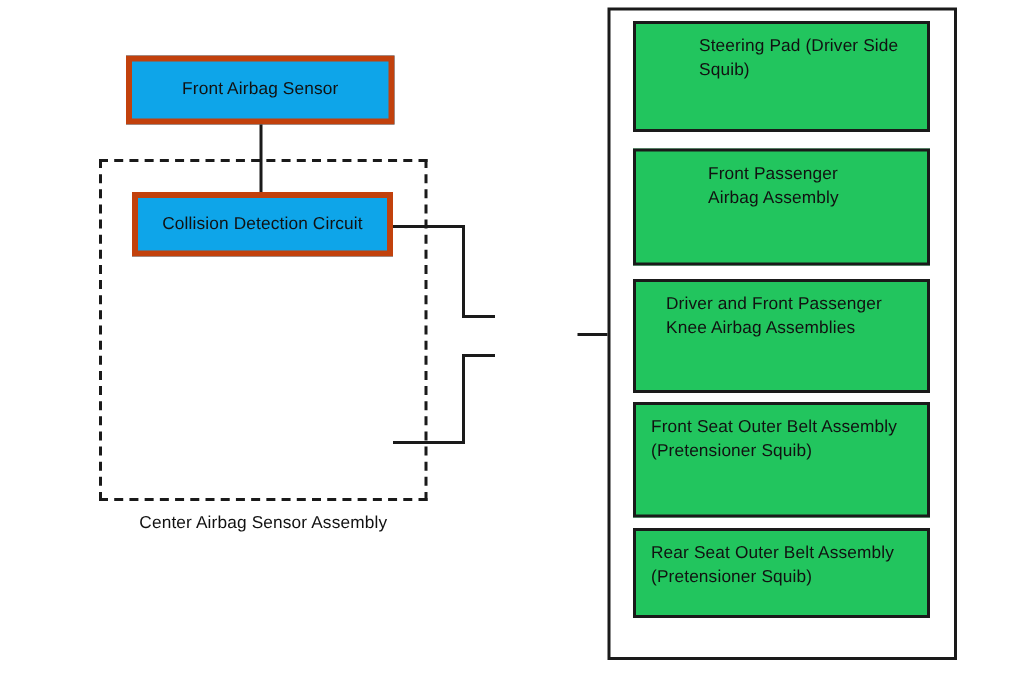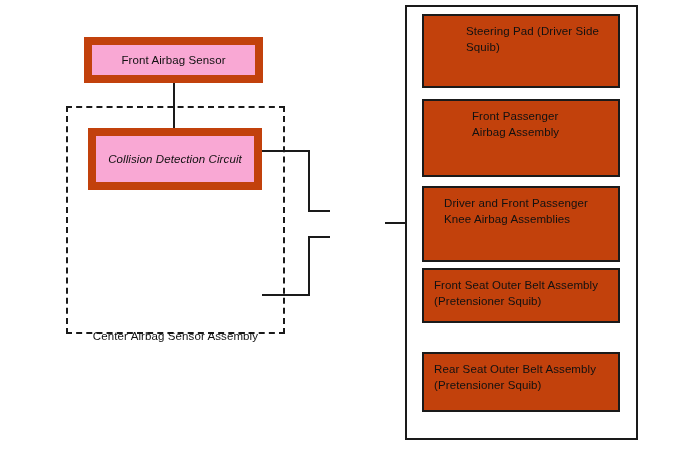--- a/index.html
+++ b/index.html
@@ -5,22 +5,22 @@
   html,body{margin:0;padding:0;background:#ffffff;}
   #canvas{
     position:relative;
     width:688px;height:463px;
     background:#ffffff;
     font-family:"Liberation Sans", sans-serif;
     overflow:hidden;
   }
   .box{
     position:absolute;
-    border:8px solid #c2410c;
-    background:#f9a8d4;
+    border:4px solid #c2410c;
+    background:#0ea5e9;
     box-sizing:border-box;
   }
   .box-label{
     position:absolute;
     font-size:11.5px;
     color:#111111;
     line-height:15px;
     white-space:pre-line;
     letter-spacing:0.1px;
   }
@@ -45,21 +45,21 @@
   }
   .outer-frame{
     position:absolute;
     border:2px solid #1a1a1a;
     background:#ffffff;
     box-sizing:border-box;
   }
   .out-box{
     position:absolute;
     border:2px solid #1a1a1a;
-    background:#c2410c;
+    background:#22c55e;
     box-sizing:border-box;
   }
   .out-text{
     position:absolute;
     font-size:11.5px;
     line-height:15.5px;
     color:#111111;
     white-space:pre-line;
     text-align:left;
     letter-spacing:0.1px;
@@ -80,29 +80,29 @@
     letter-spacing:0.2px;
   }
 </style>
 </head>
 <body>
 
 <div id="canvas">
 
   <div class="dashed-region" style="left:66px;top:106px;width:219px;height:228px;"></div>
 
-  <div class="region-caption" style="left:66px;top:330px;width:219px;text-align:center;">Center Airbag Sensor Assembly</div>
+  <div class="region-caption" style="left:66px;top:343px;width:219px;text-align:center;">Center Airbag Sensor Assembly</div>
 
   <div class="box" style="left:84px;top:37px;width:179px;height:46px;">
     <div class="box-label center-label">Front Airbag Sensor</div>
   </div>
 
   <div class="wire wire-v" style="left:173px;top:83px;height:45px;"></div>
 
-  <div class="box" style="left:88px;top:128px;width:174px;height:62px;font-style:italic;">
+  <div class="box" style="left:88px;top:128px;width:174px;height:43px;">
     <div class="box-label center-label">Collision Detection Circuit</div>
   </div>
 
 
   <div class="wire wire-h" style="left:262px;top:150px;width:48px;"></div>
   <div class="wire wire-v" style="left:308px;top:150px;height:62px;"></div>
   <div class="wire wire-h" style="left:308px;top:210px;width:22px;"></div>
 
   <div class="wire wire-h" style="left:262px;top:294px;width:48px;"></div>
   <div class="wire wire-v" style="left:308px;top:236px;height:60px;"></div>
@@ -121,21 +121,21 @@
   <div class="out-box" style="left:422px;top:186px;width:198px;height:76px;">
     <div class="out-text" style="left:20px;top:8px;width:178px;">Driver and Front Passenger
 Knee Airbag Assemblies</div>
   </div>
 
   <div class="out-box" style="left:422px;top:99px;width:198px;height:78px;">
     <div class="out-text" style="left:48px;top:8px;width:150px;">Front Passenger
 Airbag Assembly</div>
   </div>
 
-  <div class="out-box" style="left:422px;top:268px;width:198px;height:55px;">
+  <div class="out-box" style="left:422px;top:268px;width:198px;height:77px;">
     <div class="out-text" style="left:10px;top:8px;width:188px;">Front Seat Outer Belt Assembly
 (Pretensioner Squib)</div>
   </div>
 
   <div class="out-box" style="left:422px;top:352px;width:198px;height:60px;">
     <div class="out-text" style="left:10px;top:8px;width:188px;">Rear Seat Outer Belt Assembly
 (Pretensioner Squib)</div>
   </div>
 
 </div>

